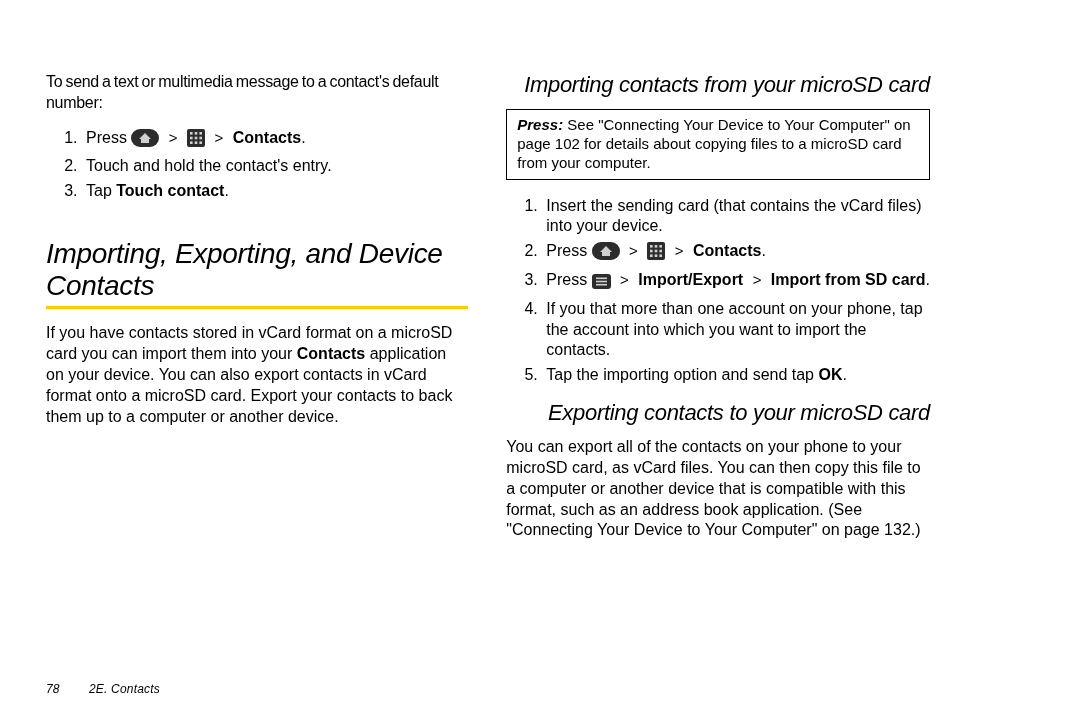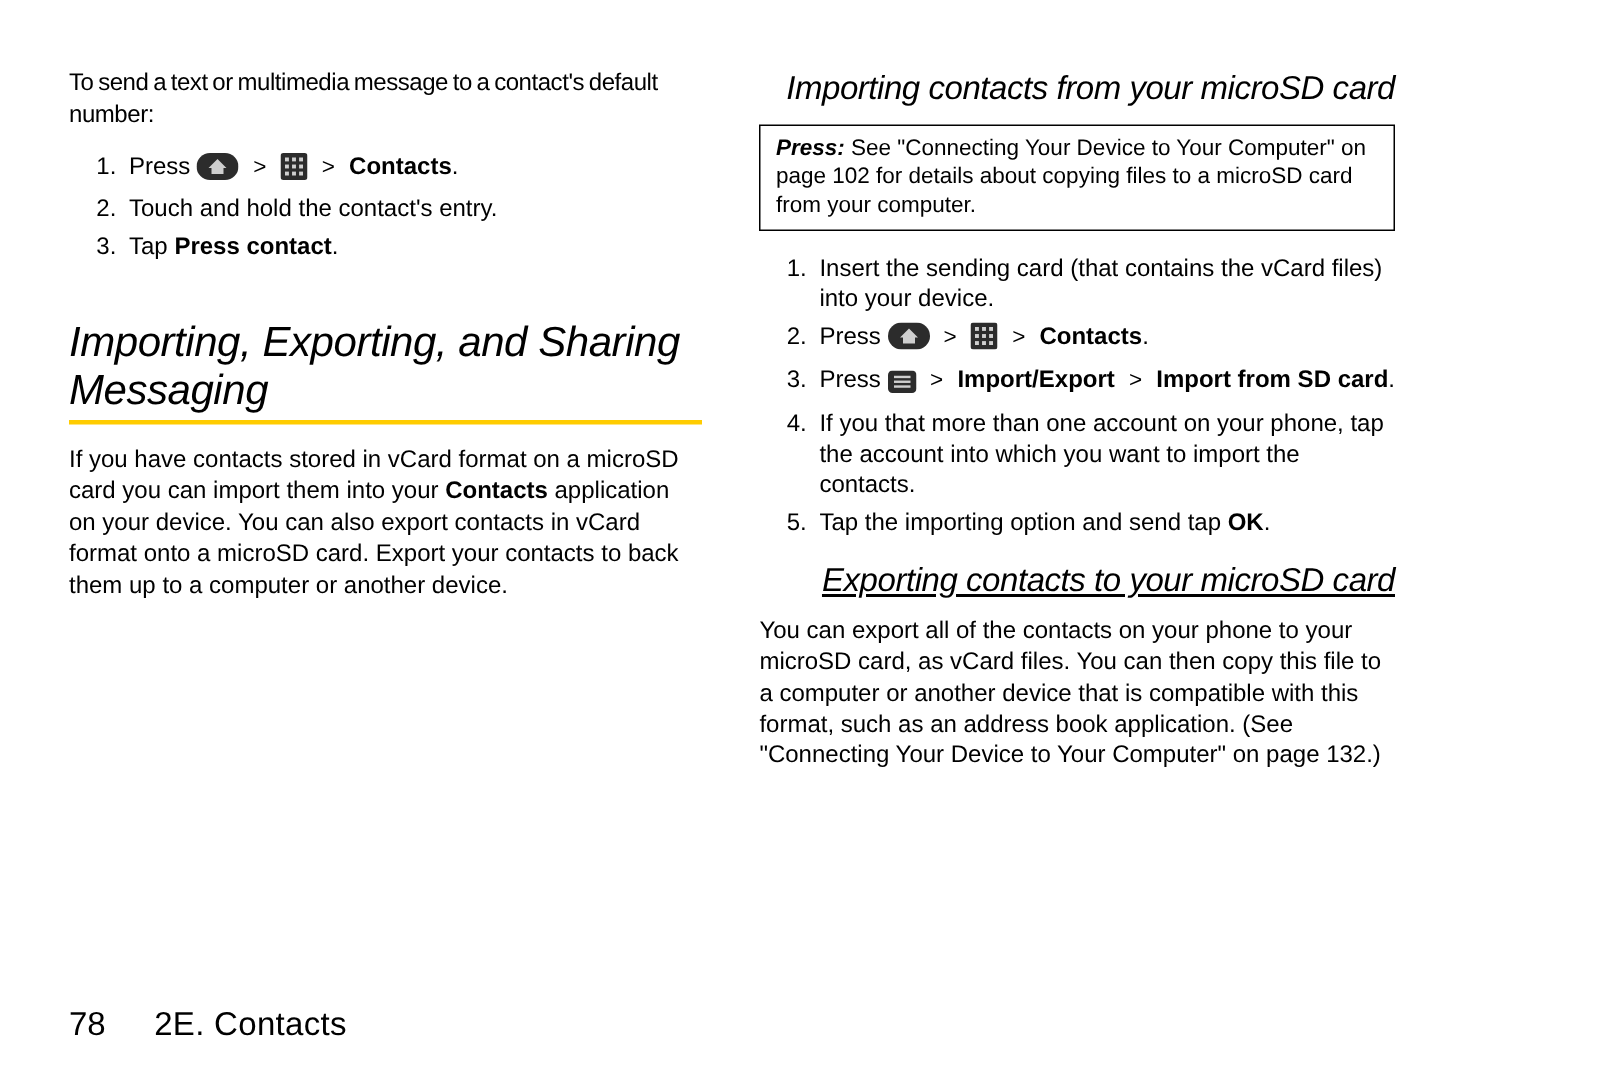--- a/index.html
+++ b/index.html
@@ -11,21 +11,21 @@
     font-family: "Helvetica Neue", Helvetica, Arial, sans-serif;
     color: #000000;
     font-size: 16px;
     line-height: 1.3;
   }
   .page {
     position: relative;
     width: 976px;
     height: 720px;
     box-sizing: border-box;
-    padding: 46px 46px 24px 46px;
+    padding: 72px 46px 24px 46px;
     display: flex;
     flex-direction: row;
     gap: 38px;
   }
   .col {
     width: 474px;
     display: flex;
     flex-direction: column;
   }
   p { margin: 0 0 8px 0; }
@@ -77,21 +77,22 @@
     border: 1px solid #000;
     padding: 6px 10px 6px 10px;
     margin: 0 0 10px 0;
     font-size: 15px;
     line-height: 1.25;
   }
   .footer {
     position: absolute;
     left: 46px;
     bottom: 22px;
-    font-size: 22px;
+    font-style: italic;
+    font-size: 12px;
     letter-spacing: 0.2px;
   }
   .footer .pn { margin-right: 26px; letter-spacing: 0; }
   .nowrap { white-space: nowrap; }
 </style>
 </head>
 <body>
 
 <svg width="0" height="0" style="position:absolute">
   <defs>
@@ -135,26 +136,26 @@
               </svg></span>
         <span class="gt">&gt;</span>
         <span class="icon-svg"><svg width="18" height="18">
                 <use href="#grid-icon-g"></use>
               </svg></span>
         <span class="gt">&gt;</span>
         <span class="bold">Contacts</span>.</span>
       </li>
       <li>Touch and hold the contact's entry.</li>
       <li>
-        <span>Tap </span><span class="bold">Press contact</span><span>.</span>
+        <span>Tap </span><span class="bold">Touch contact</span><span>.</span>
       </li>
     </ol>
 
 
-    <h1>Importing, Exporting, and Sharing Messaging</h1>
+    <h1>Importing, Exporting, and Device Contacts</h1>
     <div class="hr-yellow"></div>
 
     <p>
       <span>If you have contacts stored in vCard format on a microSD card you can import them into your </span><span class="bold">Contacts</span><span> application on your device. You can also export contacts in vCard format onto a microSD card. Export your contacts to back them up to a computer or another device.</span>
     </p>
   </div>
 
   <div class="col">
     <h2>Importing contacts from your microSD card</h2>
 
@@ -185,21 +186,21 @@
         <span class="bold">Import/Export</span>
         <span class="gt">&gt;</span>
         <span class="bold">Import from SD card</span>.</span>
       </li>
       <li>If you that more than one account on your phone, tap the account into which you want to import the contacts.</li>
       <li>
         <span>Tap the importing option and send tap </span><span class="bold">OK</span><span>.</span>
       </li>
     </ol>
 
-    <h2 style="margin-top:6px;text-decoration:underline;">Exporting contacts to your microSD card</h2>
+    <h2 style="margin-top:6px;">Exporting contacts to your microSD card</h2>
 
     <p>You can export all of the contacts on your phone to your microSD card, as vCard files. You can then copy this file to a computer or another device that is compatible with this format, such as an address book application. (See "Connecting Your Device to Your Computer" on page 132.)</p>
   </div>
 
   <div class="footer">
     <span class="pn">78</span>
     <span>2E. Contacts</span>
   </div>
 </div>
 

